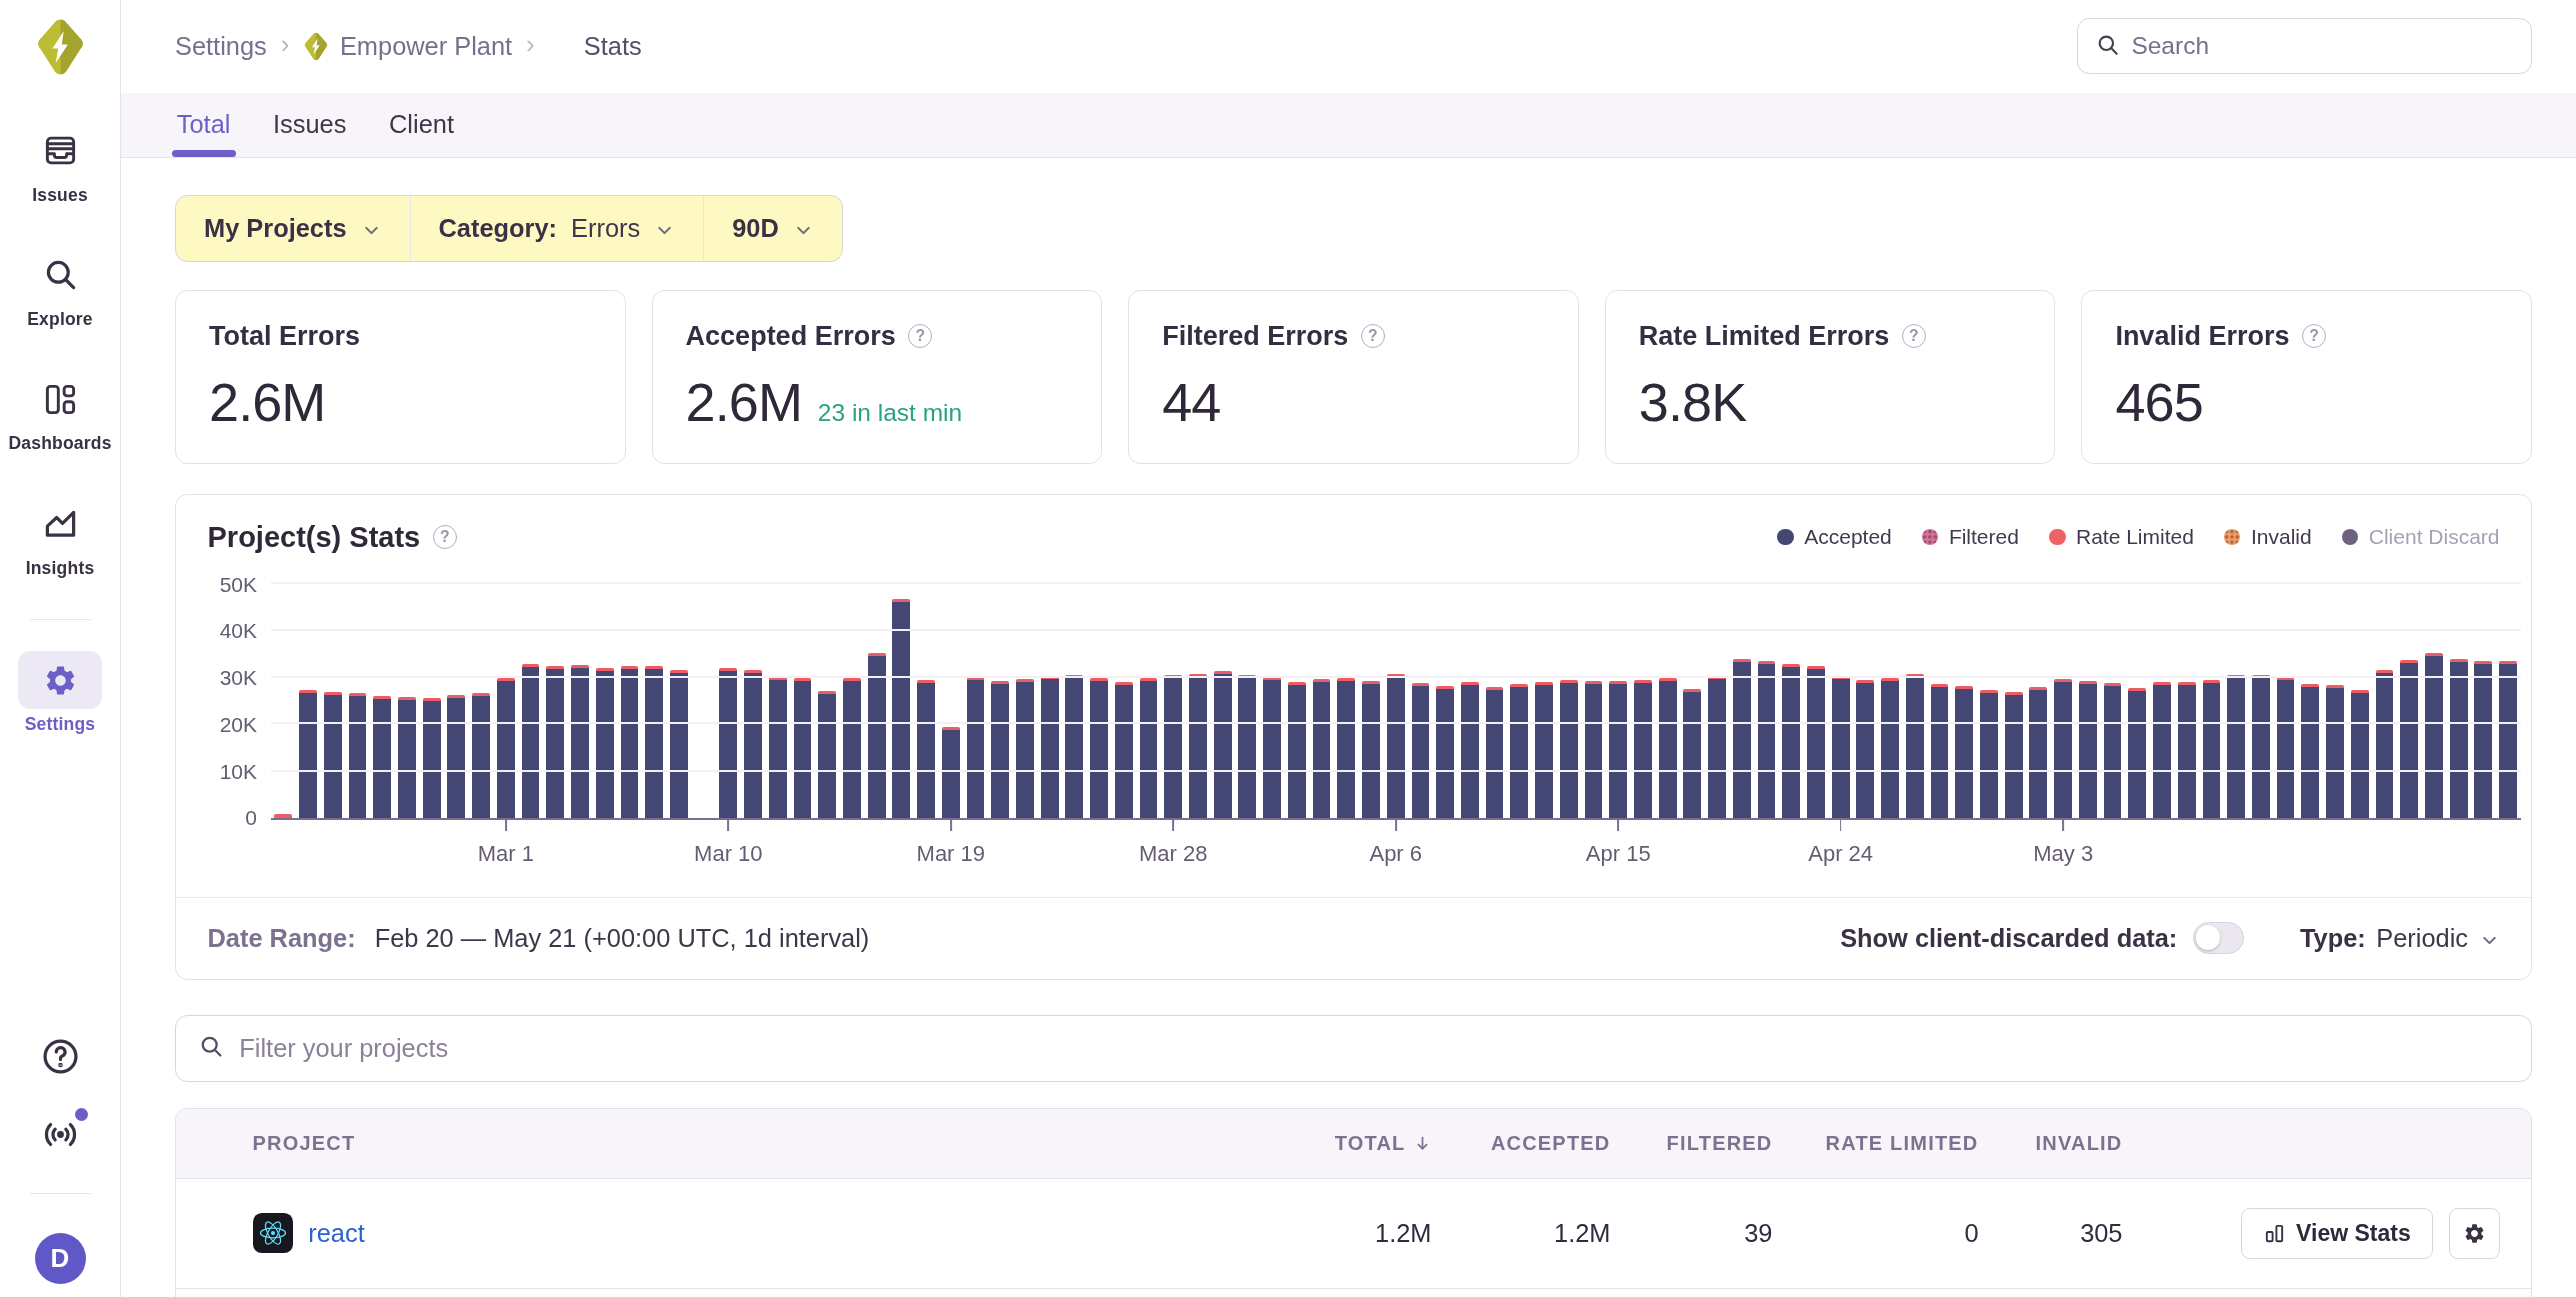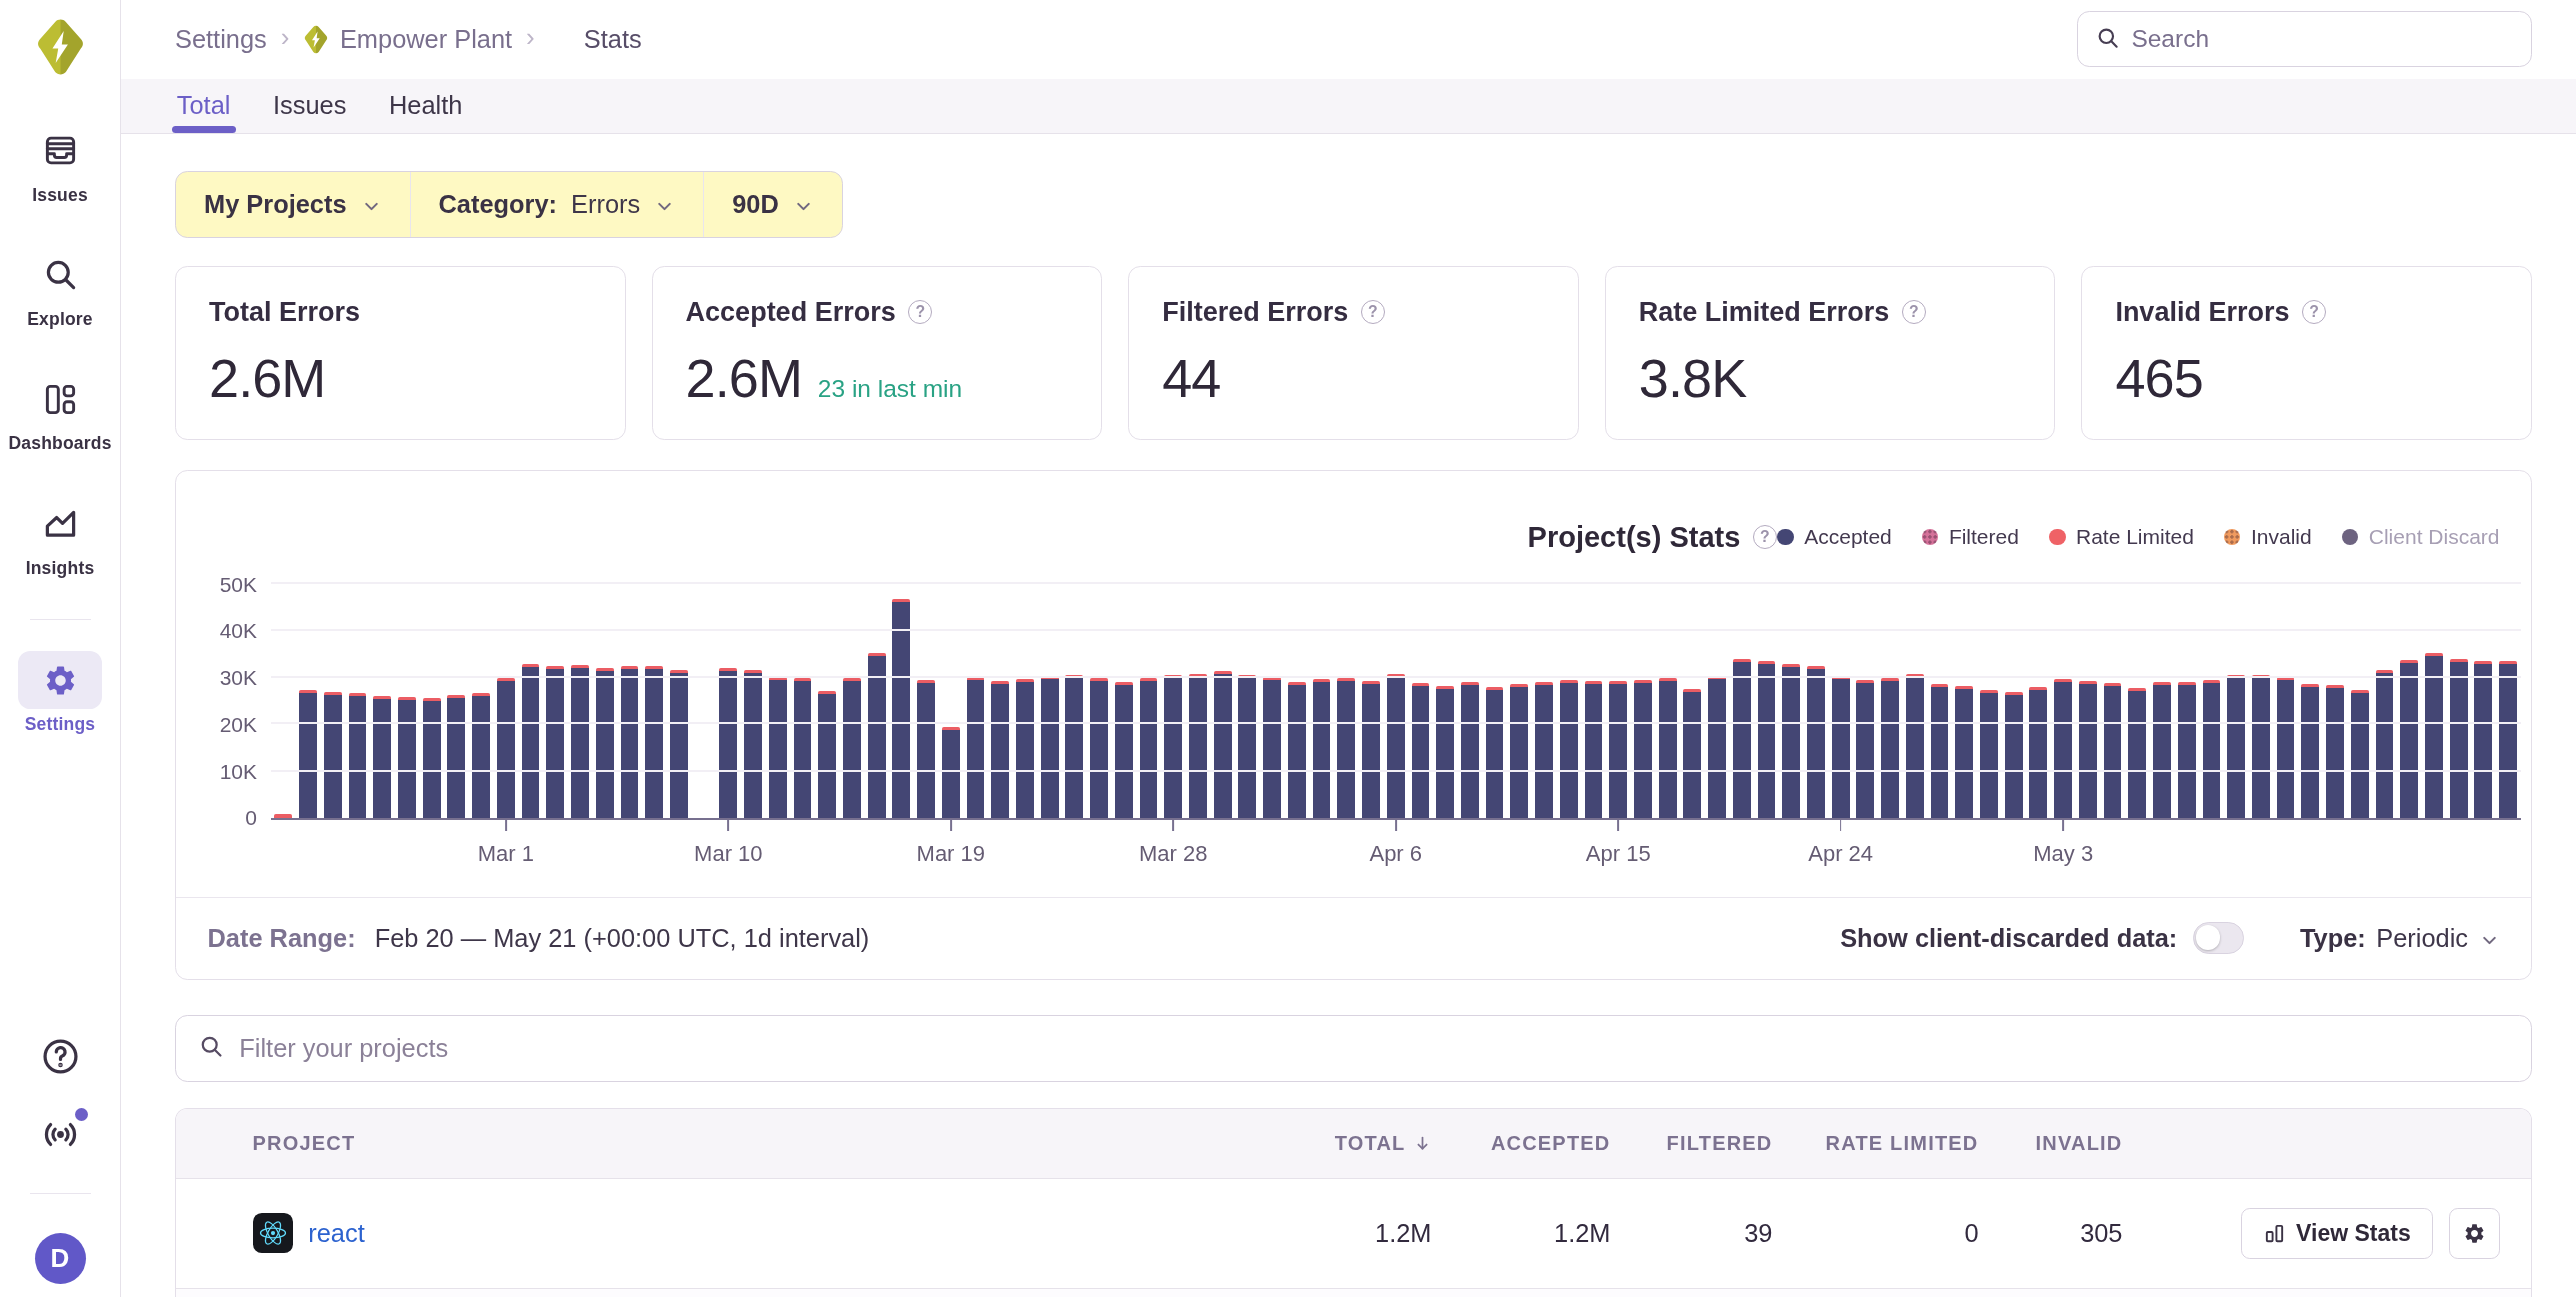--- a/index.html
+++ b/index.html
@@ -63,21 +63,21 @@
   .card-title-row { display:flex; align-items:center; gap:12.3px; }
   .card-title { font-size:27px; font-weight:bold; color:#352d41; }
   .qmark { width:24.5px; height:24.5px; border:1.8px solid #b4abc0; border-radius:50%; color:#9c93ab; font-size:15.8px; font-weight:bold;
     display:flex; align-items:center; justify-content:center; cursor:pointer; flex:none; }
   .card-value-row { margin-top:19px; display:flex; align-items:baseline; gap:15.8px; }
   .card-value { font-size:54px; color:#2f2838; letter-spacing:-0.9px; }
   .card-sub { font-size:24.5px; color:#29a284; }
 
   
   .panel { margin-top:30px; border:1.8px solid #e4dfe9; border-radius:12.3px; background:#fff; }
-  .panel-head { display:flex; align-items:center; justify-content:flex-end; padding:26px 31.5px 14px;margin-top:24px; }
+  .panel-head { display:flex; align-items:center; justify-content:space-between; padding:26px 31.5px 14px; }
   .panel-title-wrap { display:flex; align-items:center; gap:12.3px; }
   .panel-title { font-size:29px; font-weight:bold; color:#2f2838; }
   .legend { display:flex; align-items:center; gap:30px; }
   .legend-item { display:flex; align-items:center; gap:10.5px; cursor:pointer; }
   .legend-dot { width:16.6px; height:16.6px; border-radius:50%; }
   .legend-dot.textured { background-image:radial-gradient(circle at 2.6px 2.6px, rgba(40,20,40,.35) 1.4px, transparent 1.8px); background-size:5.3px 5.3px; }
   .legend-label { font-size:21px; color:#43394f; }
   .legend-item.muted .legend-label { color:#a79fb4; }
 
   .chart-area { position:relative; height:245px; margin:7px 10.5px 0 95px; border-bottom:2.6px solid #77708f; }
@@ -238,21 +238,21 @@
               <circle cx="10.5" cy="10.5" r="6.8"></circle>
               <path d="M15.6 15.6 21 21"></path>
             </svg></span>
         <input type="text" placeholder="Search" style="">
       </div>
     </header>
 
     <div class="tabbar">
         <div class="tab active">Total</div>
         <div class="tab">Issues</div>
-        <div class="tab">Health</div>
+        <div class="tab">Client</div>
       </div>
 
     <div class="content">
 
       <div class="filterbar">
         <div class="fseg">
           <span class="fbold">My Projects</span>
           <span class="chev"><svg viewBox="0 0 24 24" fill="none" stroke="currentColor" stroke-width="2.4" stroke-linecap="round" stroke-linejoin="round">
                 <path d="M6 9l6 6 6-6"></path>
               </svg></span>

